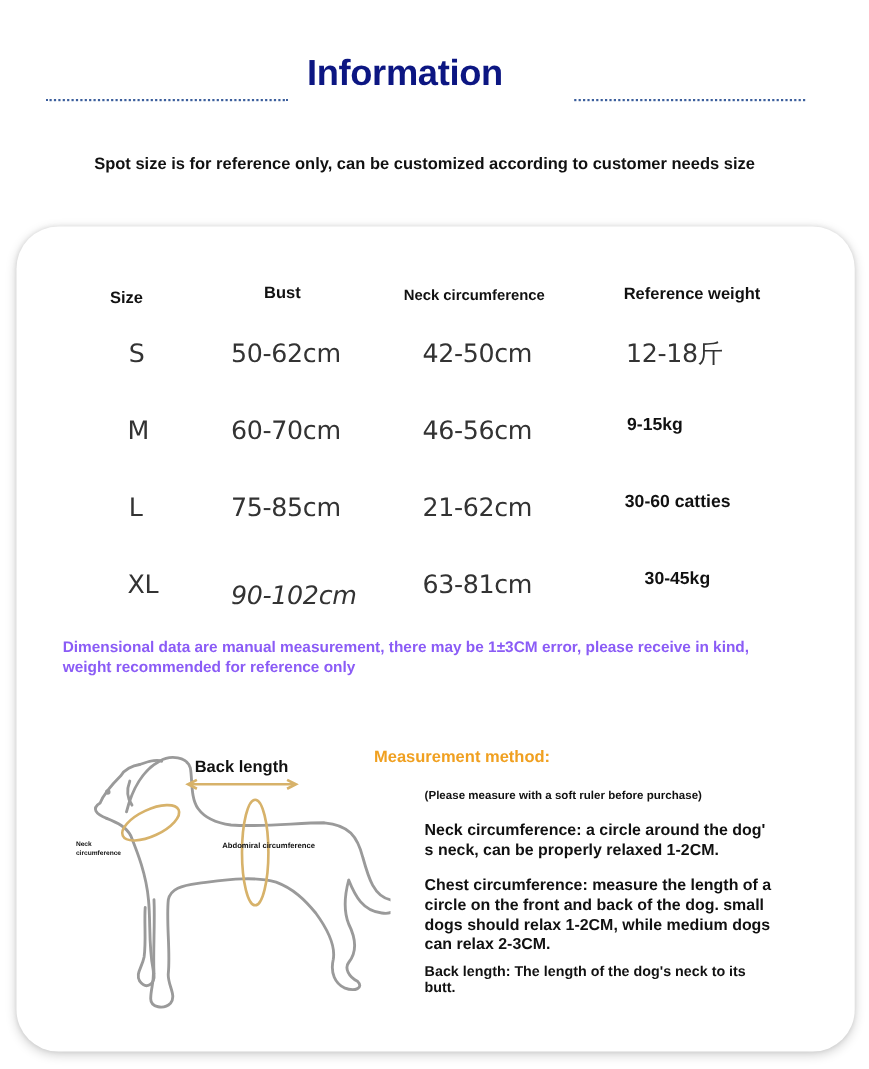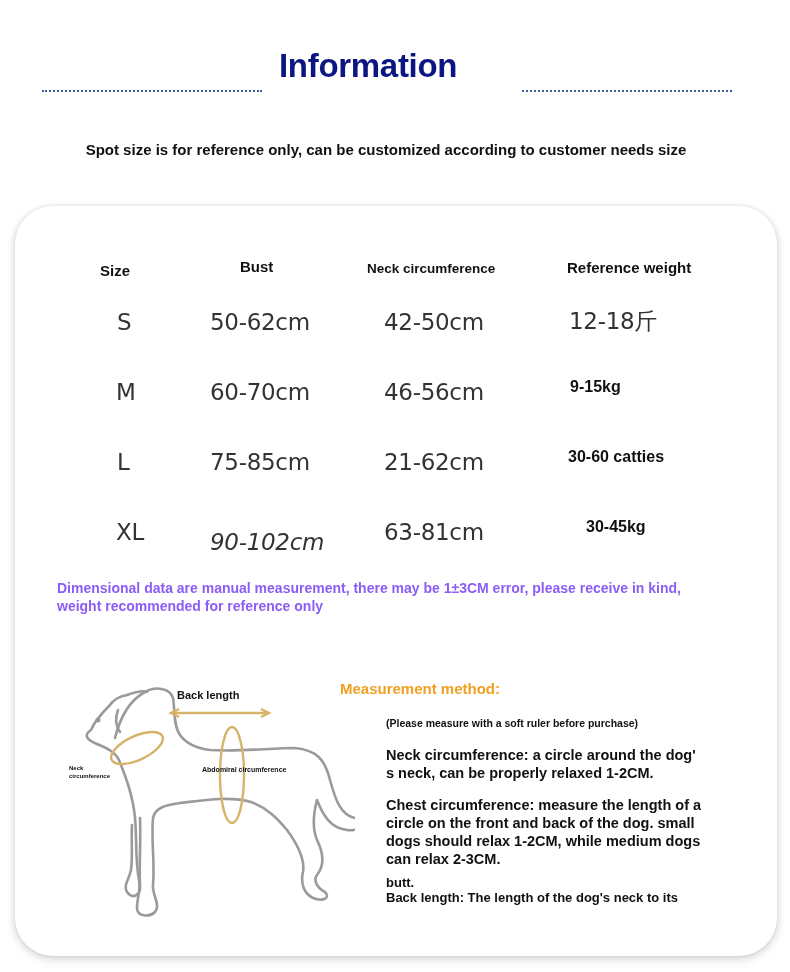--- a/index.html
+++ b/index.html
@@ -16,21 +16,21 @@
   .card { position: absolute; left: 15px; top: 206px; width: 762px; height: 750px; background: #fff; border-radius: 38px; box-shadow: 0 3px 10px rgba(0,0,0,0.18), 0 0 4px rgba(0,0,0,0.08); }
 
   .th { position: absolute; font-weight: bold; font-size: 15px; color: #111; white-space: nowrap; }
   .th.small { font-size: 13.5px; }
   .td { position: absolute; font-size: 23px; color: #333; white-space: nowrap; font-family: "DejaVu Sans", sans-serif; font-weight: normal; letter-spacing: -0.3px; }
   .td.bold-w { font-family: "Liberation Sans", sans-serif; font-weight: bold; font-size: 16px; color: #111; letter-spacing: 0; }
 
   .note { position: absolute; left: 57px; top: 579px; width: 690px; font-weight: bold; font-size: 14px; line-height: 18px; color: #8b5cf6; }
 
   .dog { position: absolute; left: 55px; top: 680px; width: 300px; height: 240px; }
-  .dog-label-back { position: absolute; left: 177px; top: 689px; font-weight: bold; font-size: 11px; color: #111; }
+  .dog-label-back { position: absolute; left: 177px; top: 689px; font-weight: bold; font-size: 15px; color: #111; }
   .dog-label-neck { position: absolute; left: 69px; top: 764px; font-weight: bold; font-size: 6px; line-height: 8px; color: #111; }
   .dog-label-abd { position: absolute; left: 202px; top: 766px; font-weight: bold; font-size: 7px; color: #111; }
 
   .method-title { position: absolute; left: 340px; top: 680px; font-weight: bold; font-size: 15px; color: #f0a020; }
   .method-hint { position: absolute; left: 386px; top: 717px; font-weight: bold; font-size: 10.5px; color: #111; }
   .method-p { position: absolute; left: 386px; font-weight: bold; color: #111; width: 345px; }
   .method-p.big { font-size: 14.5px; line-height: 18px; }
   .method-p.small { font-size: 13px; line-height: 15px; }
 </style>
 </head>
@@ -109,15 +109,15 @@
 </div>
 
 <div class="method-p big" style="top:796px;">
   <div>Chest circumference: measure the length of a</div>
   <div>circle on the front and back of the dog. small</div>
   <div>dogs should relax 1-2CM, while medium dogs</div>
   <div>can relax 2-3CM.</div>
 </div>
 
 <div class="method-p small" style="top:875px;">
+  <div>Back length: The length of the dog's neck to its</div>
   <div>butt.</div>
-  <div>Back length: The length of the dog's neck to its</div>
 </div>
 
 </body></html>

